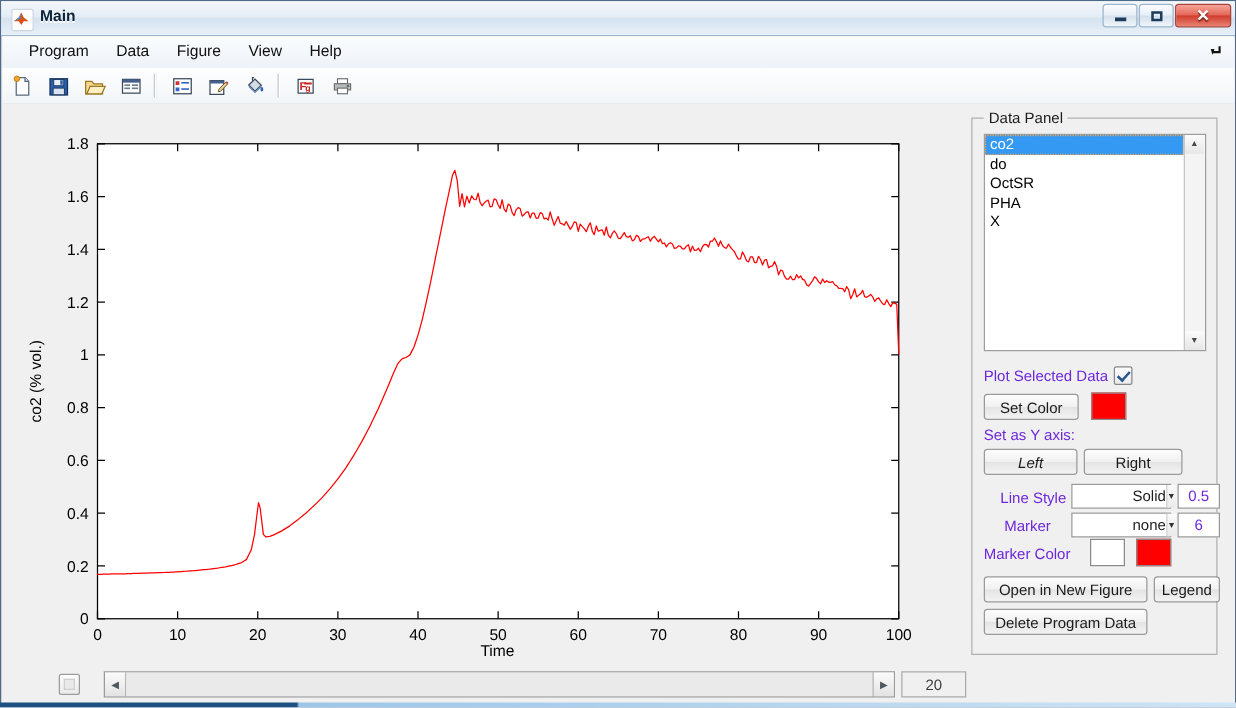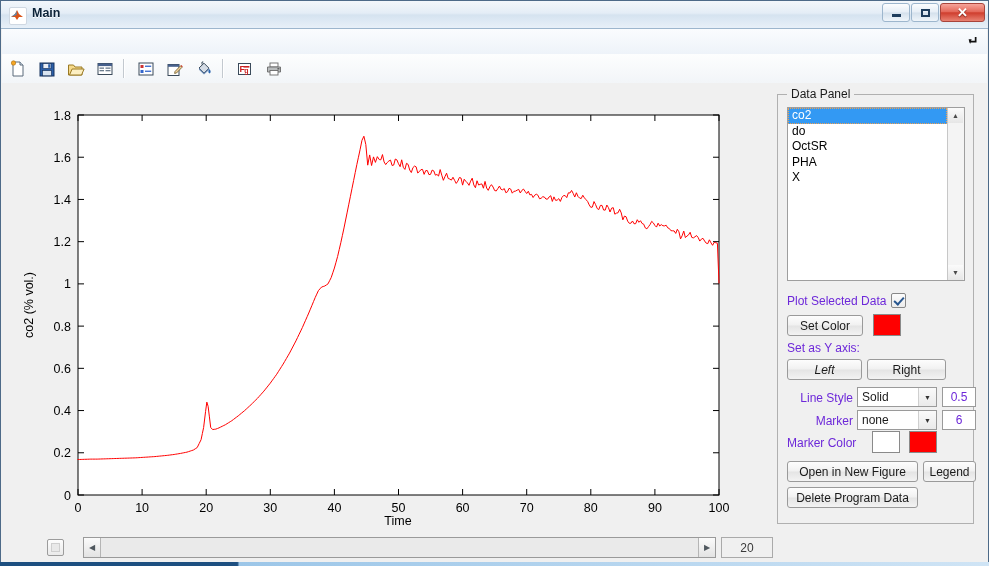--- a/index.html
+++ b/index.html
@@ -228,21 +228,21 @@
   .swatch {
     box-sizing: border-box; border: 1px solid #8a8a8a; cursor: pointer;
   }
 
   .combo {
     box-sizing: border-box; border: 1px solid #9a9a9a;
     background: #ffffff; font-size: 12px; color: #1b1b1b;
     display: flex; align-items: center; cursor: pointer;
     position: relative;
   }
-  .combo .cval { padding-left: 4px; flex: 1; }
+  .combo .cval { padding-left: 4px; flex: 1; margin-left: 44px; }
   .combo .carrow {
     width: 17px; height: 100%;
     border-left: 1px solid #cfcfcf;
     background: linear-gradient(180deg,#fafafa,#eaeaea);
     display: flex; align-items: center; justify-content: center;
     font-size: 7px; color: #333;
   }
   .tinyfield {
     box-sizing: border-box; border: 1px solid #9a9a9a; background: #ffffff;
     font-size: 12px; color: #6d28d9;
@@ -296,20 +296,27 @@
         <div class="winbtn">
           <div class="gl-max"></div>
         </div>
         <div class="winbtn close">
           <span class="gl-close">✕</span>
         </div>
       </div>
     </div>
 
     <div class="menubar">
+      <div class="menus">
+        <div class="menu-item">Program</div>
+        <div class="menu-item">Data</div>
+        <div class="menu-item">Figure</div>
+        <div class="menu-item">View</div>
+        <div class="menu-item">Help</div>
+      </div>
       <div class="dock-arrow">
         <svg width="14" height="14" viewBox="0 0 14 14">
           <path d="M11 3 L11 9 L7.5 9 L10 11.5 L4 11.5 L4 8 L7 8 L5 6 L9 3 Z" fill="#000" opacity="0"></path>
           <path d="M3.5 9.5 L10.5 9.5 L10.5 4 L8.8 4 L8.8 7.8 L3.5 7.8 Z" fill="#111"></path>
           <path d="M5.6 6.2 L2.6 6.2 L4.1 11.0 Z" fill="#111"></path>
         </svg>
       </div>
     </div>
 
     <div class="toolbar">
@@ -521,21 +528,21 @@
         <div class="btn" style="position:absolute; left:9px; top:264px; width:75px; height:21px;font-style:italic;">Left</div>
         <div class="btn" style="position:absolute; left:89px; top:264px; width:79px; height:21px;">Right</div>
 
         <div class="row lbl" style="left:13px; top:296px; width:62px; text-align:right;">Line Style</div>
         <div class="combo" style="position:absolute; left:79px; top:292px; width:80px; height:20px;">
           <span class="cval">Solid</span>
           <span class="carrow">▼</span>
         </div>
         <div class="tinyfield" style="position:absolute; left:164px; top:292px; width:34px; height:20px;">0.5</div>
 
-        <div class="row lbl" style="left:13px; top:319px; width:62px; text-align:right;">Marker</div>
+        <div class="row lbl" style="left:13px; top:319px; width:62px; text-align:center;">Marker</div>
         <div class="combo" style="position:absolute; left:79px; top:315px; width:80px; height:20px;">
           <span class="cval">none</span>
           <span class="carrow">▼</span>
         </div>
         <div class="tinyfield" style="position:absolute; left:164px; top:315px; width:34px; height:20px;">6</div>
 
         <div class="row lbl" style="left:9px; top:341px;">Marker Color</div>
         <div class="swatch" style="position:absolute; left:94px; top:336px; width:28px; height:22px; background:#FFFFFF;"></div>
         <div class="swatch" style="position:absolute; left:131px; top:336px; width:28px; height:22px; background:#FF0000;"></div>
 

